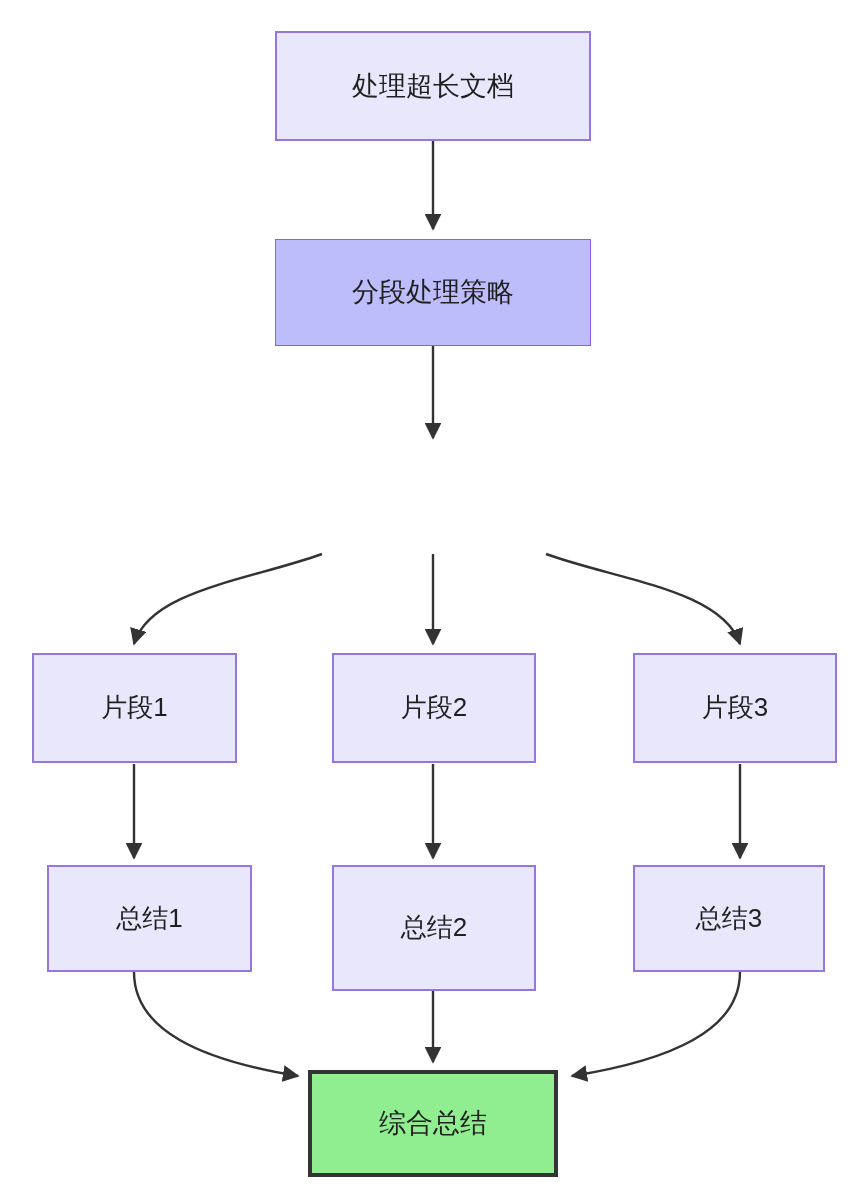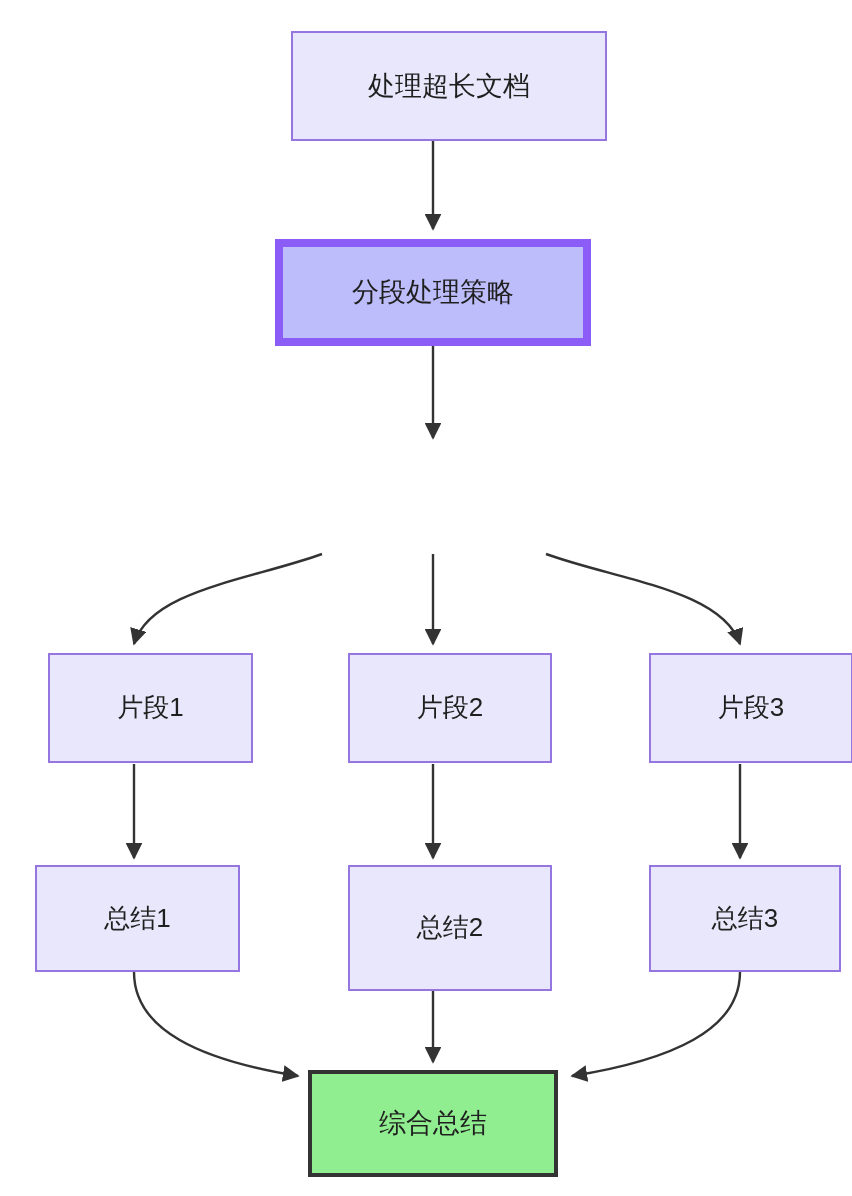--- a/index.html
+++ b/index.html
@@ -33,25 +33,24 @@
     justify-content: center;
     text-align: center;
     color: #1f1f1f;
     line-height: 1.2;
     white-space: nowrap;
   }
   .node-light {
     background: #e9e7fb;
     border: 2px solid #9575e0;
     font-size: 27px;
-    margin-left: 16px;
   }
   .node-accent {
     background: #bcbdfa;
-    border: 8px solid #8b5cf6;
+    border: 1px solid #8b5cf6;
     font-size: 27px;
   }
   .node-final {
     background: #90ee90;
     border: 4px solid #333333;
     font-size: 27px;
     text-align: right;
   }
   .node-small {
     font-size: 26px;
@@ -106,21 +105,21 @@
   </div>
 
   <div class="node node-light node-small" style="left:332px; top:653px; width:204px; height:110px;">
     <span>片段2</span>
   </div>
 
   <div class="node node-light node-small" style="left:633px; top:653px; width:204px; height:110px;">
     <span>片段3</span>
   </div>
 
-  <div class="node node-light node-small" style="left:19px; top:865px; width:205px; height:107px;">
+  <div class="node node-light node-small" style="left:47px; top:865px; width:205px; height:107px;">
     <span>总结1</span>
   </div>
 
   <div class="node node-light node-small" style="left:332px; top:865px; width:204px; height:126px;">
     <span>总结2</span>
   </div>
 
   <div class="node node-light node-small" style="left:633px; top:865px; width:192px; height:107px;">
     <span>总结3</span>
   </div>

